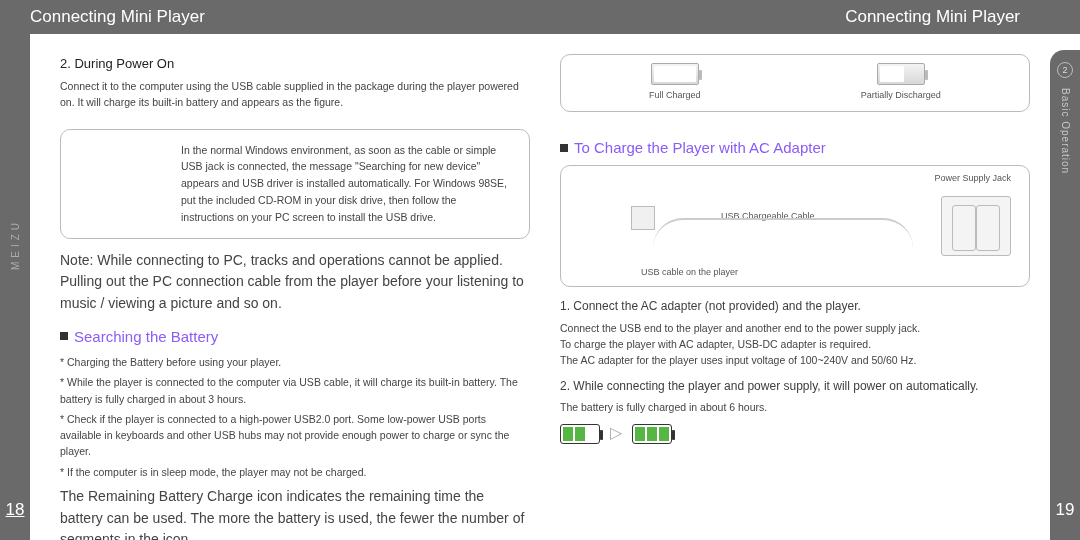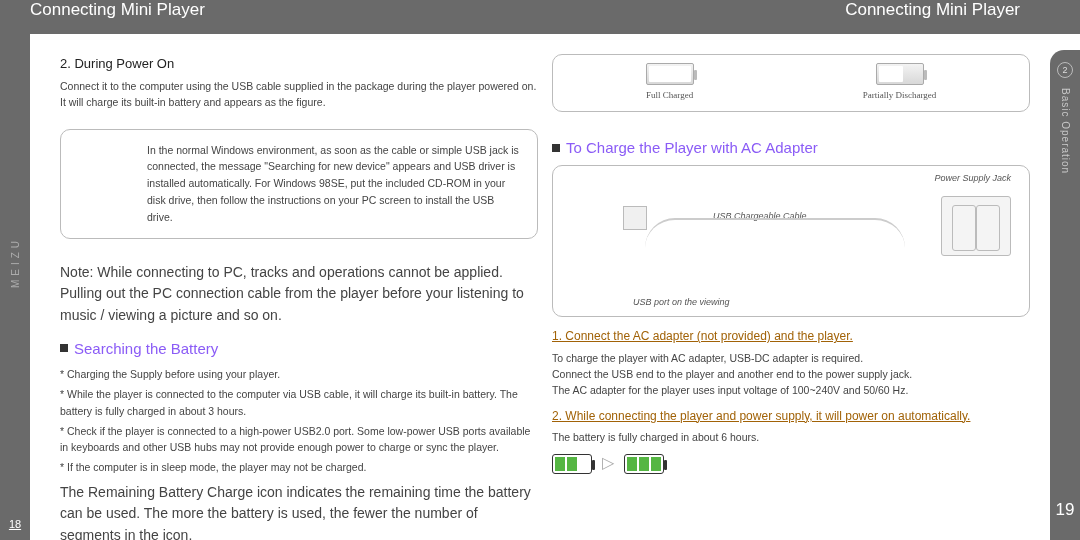--- a/index.html
+++ b/index.html
@@ -10,20 +10,21 @@
     height: 540px;
     overflow: hidden;
     position: relative;
     color: #333;
   }
   .topbar {
     display: flex;
     background: #6a6a6a;
     color: #fff;
     height: 34px;
+    align-items: center;
     font-size: 17px;
     font-weight: 300;
   }
   .topbar .tab-left {
     flex: 1;
     padding-left: 30px;
     border-top-right-radius: 18px;
   }
   .topbar .tab-right {
     flex: 1;
@@ -43,23 +44,23 @@
   }
   .brand {
     writing-mode: vertical-rl;
     transform: rotate(180deg);
     letter-spacing: 4px;
     font-size: 10px;
     margin-bottom: 230px;
     opacity: .7;
   }
   .pagenum-left {
-    font-size: 11px;
+    font-size: 17px;
     color: #fff;
-    margin-bottom: 10px;
+    margin-bottom: 20px;
     text-decoration: underline;
   }
   .sidebar-right {
     position: absolute;
     right: 0; top: 50px;
     width: 30px; height: 490px;
     background: #6a6a6a;
     border-top-left-radius: 14px;
     display: flex;
     flex-direction: column;
@@ -87,47 +88,46 @@
     margin-bottom: 20px;
     color: #fff;
     font-size: 17px;
   }
   .content {
     position: absolute;
     left: 30px; right: 30px;
     top: 34px; bottom: 0;
     display: flex;
     padding: 20px 20px 10px 30px;
-    gap: 14px;
+    gap: 30px;
   }
   .col { flex: 1; font-size: 10.5px; line-height: 1.55; color: #444; }
   h3 { font-size: 13px; font-weight: 500; color: #222; margin-bottom: 4px; }
   h2 { font-size: 15px; font-weight: 500; color: #8b5cf6; display: flex; align-items: center; gap: 6px; margin-top: 10px; margin-bottom: 6px;}
   h2::before { content:""; width:8px; height:8px; background:#333; display:inline-block; }
   .desc { margin-bottom: 18px; }
   .framed {
     border: 1px solid #bbb;
     border-radius: 10px;
-    padding: 12px 18px 12px 86px;
-    margin: 6px 0 23px 0;
+    padding: 12px 18px 12px 120px;
+    margin: 6px 0 11px 0;
     font-size: 10.5px;
     line-height: 1.6;
     position: relative;
   }
   .note { font-size: 14px; line-height: 1.55; margin: 6px 0 10px 0;}
   .bullets div { margin-bottom: 4px; }
   .battery-status {
     border: 1px solid #bbb;
     border-radius: 10px;
     padding: 8px 8px;
     display: flex;
     justify-content: space-around;
     align-items: center;
     margin-bottom: 24px;
-    font-family: Liberation Serif, serif;
   }
   .bstat { text-align: center; font-size: 9px; color: #555; }
   .bicon {
     width: 48px; height: 22px;
     background: linear-gradient(#f3f3f3,#d8d8d8);
     border: 1px solid #aaa;
     border-radius: 2px;
     margin: 0 auto 4px auto;
     position: relative;
   }
@@ -137,26 +137,25 @@
   }
   .bicon .fill { position:absolute; left:2px; top:2px; bottom:2px; background:#fff; border-radius:1px;}
   .bfill-full { width: 42px; }
   .bfill-part { width: 24px; }
   .bfill-empty { width: 4px; }
 
   .diagram {
     border: 1px solid #bbb;
     border-radius: 10px;
     padding: 10px 14px 6px 14px;
-    height: 152px;
+    height: 122px;
     position: relative;
     font-size: 9px;
     color: #555;
     margin-bottom: 10px;
-    font-style: italic;
   }
   .label-psj { position: absolute; right: 18px; top: 6px;}
   .label-cable { position: absolute; left: 160px; top: 44px;}
   .label-usbport { position: absolute; left: 80px; bottom: 6px;}
   .plug {
     position: absolute; left: 70px; top: 40px;
     width: 24px; height: 24px;
     border: 1px solid #bbb; background:#f0f0f0;
   }
   .outlet {
@@ -171,21 +170,21 @@
   }
   .outlet::before { left: 10px; }
   .outlet::after { right: 10px; }
   .cable {
     position:absolute; left:92px; top:52px;
     width: 260px; height: 30px;
     border-top: 2px solid #ccc;
     border-top-left-radius: 40px;
     border-top-right-radius: 40px;
   }
-  .step-title { font-size: 12px; color:#a16207; font-weight:500; margin: 8px 0 4px 0; text-decoration: underline;}
+  .step-title { font-size: 12px; color:#404040; font-weight:500; margin: 8px 0 4px 0;}
   .mini-batts { display:flex; align-items:center; gap:10px; margin-top:6px;}
   .mb {
     width: 40px; height: 20px;
     border: 1px solid #333; border-radius: 3px;
     position:relative; background:#fff;
   }
   .mb::after { content:""; position:absolute; right:-4px; top:5px; width:3px; height:10px; background:#333; border-radius:1px;}
   .mb .seg { position:absolute; top:2px; bottom:2px; background:#55b643; }
   .arrow { color:#aaa; font-size:16px; }
 </style>
@@ -210,21 +209,21 @@
 
 <div class="content">
   <div class="col">
     <h3>2. During Power On</h3>
     <div class="desc">Connect it to the computer using the USB cable supplied in the package during the player powered on. It will charge its built-in battery and appears as the figure.</div>
     <div class="framed">In the normal Windows environment, as soon as the cable or simple USB jack is connected, the message "Searching for new device" appears and USB driver is installed automatically. For Windows 98SE, put the included CD-ROM in your disk drive, then follow the instructions on your PC screen to install the USB drive.</div>
     <div class="note">Note: While connecting to PC, tracks and operations cannot be applied. Pulling out the PC connection cable from the player before your listening to music / viewing a picture and so on.</div>
 
     <h2>Searching the Battery</h2>
     <div class="bullets">
-      <div>* Charging the Supply before using your player.</div>
+      <div>* Charging the Battery before using your player.</div>
       <div>* While the player is connected to the computer via USB cable, it will charge its built-in battery. The battery is fully charged in about 3 hours.</div>
       <div>* Check if the player is connected to a high-power USB2.0 port. Some low-power USB ports available in keyboards and other USB hubs may not provide enough power to charge or sync the player.</div>
       <div>* If the computer is in sleep mode, the player may not be charged.</div>
     </div>
     <div class="note">The Remaining Battery Charge icon indicates the remaining time the battery can be used. The more the battery is used, the fewer the number of segments in the icon.</div>
   </div>
 
   <div class="col">
     <div class="battery-status">
       <div class="bstat">
@@ -239,29 +238,29 @@
           </div>
         <span>Partially Discharged</span>
       </div>
     </div>
 
     <h2>To Charge the Player with AC Adapter</h2>
 
     <div class="diagram">
       <span class="label-psj">Power Supply Jack</span>
       <span class="label-cable">USB Chargeable Cable</span>
-      <span class="label-usbport">USB port on the viewing</span>
+      <span class="label-usbport">USB cable on the player</span>
       <div class="plug"></div>
       <div class="cable"></div>
       <div class="outlet"></div>
     </div>
 
     <div class="step-title">1. Connect the AC adapter (not provided) and the player.</div>
+    <div>Connect the USB end to the player and another end to the power supply jack.</div>
     <div>To charge the player with AC adapter, USB-DC adapter is required.</div>
-    <div>Connect the USB end to the player and another end to the power supply jack.</div>
     <div>The AC adapter for the player uses input voltage of 100~240V and 50/60 Hz.</div>
 
     <div class="step-title">2. While connecting the player and power supply, it will power on automatically.</div>
     <div>The battery is fully charged in about 6 hours.</div>
 
     <div class="mini-batts">
       <div class="mb">
         <div class="seg" style="left:2px; width:10px;"></div>
         <div class="seg" style="left:14px; width:10px;"></div>
       </div>

